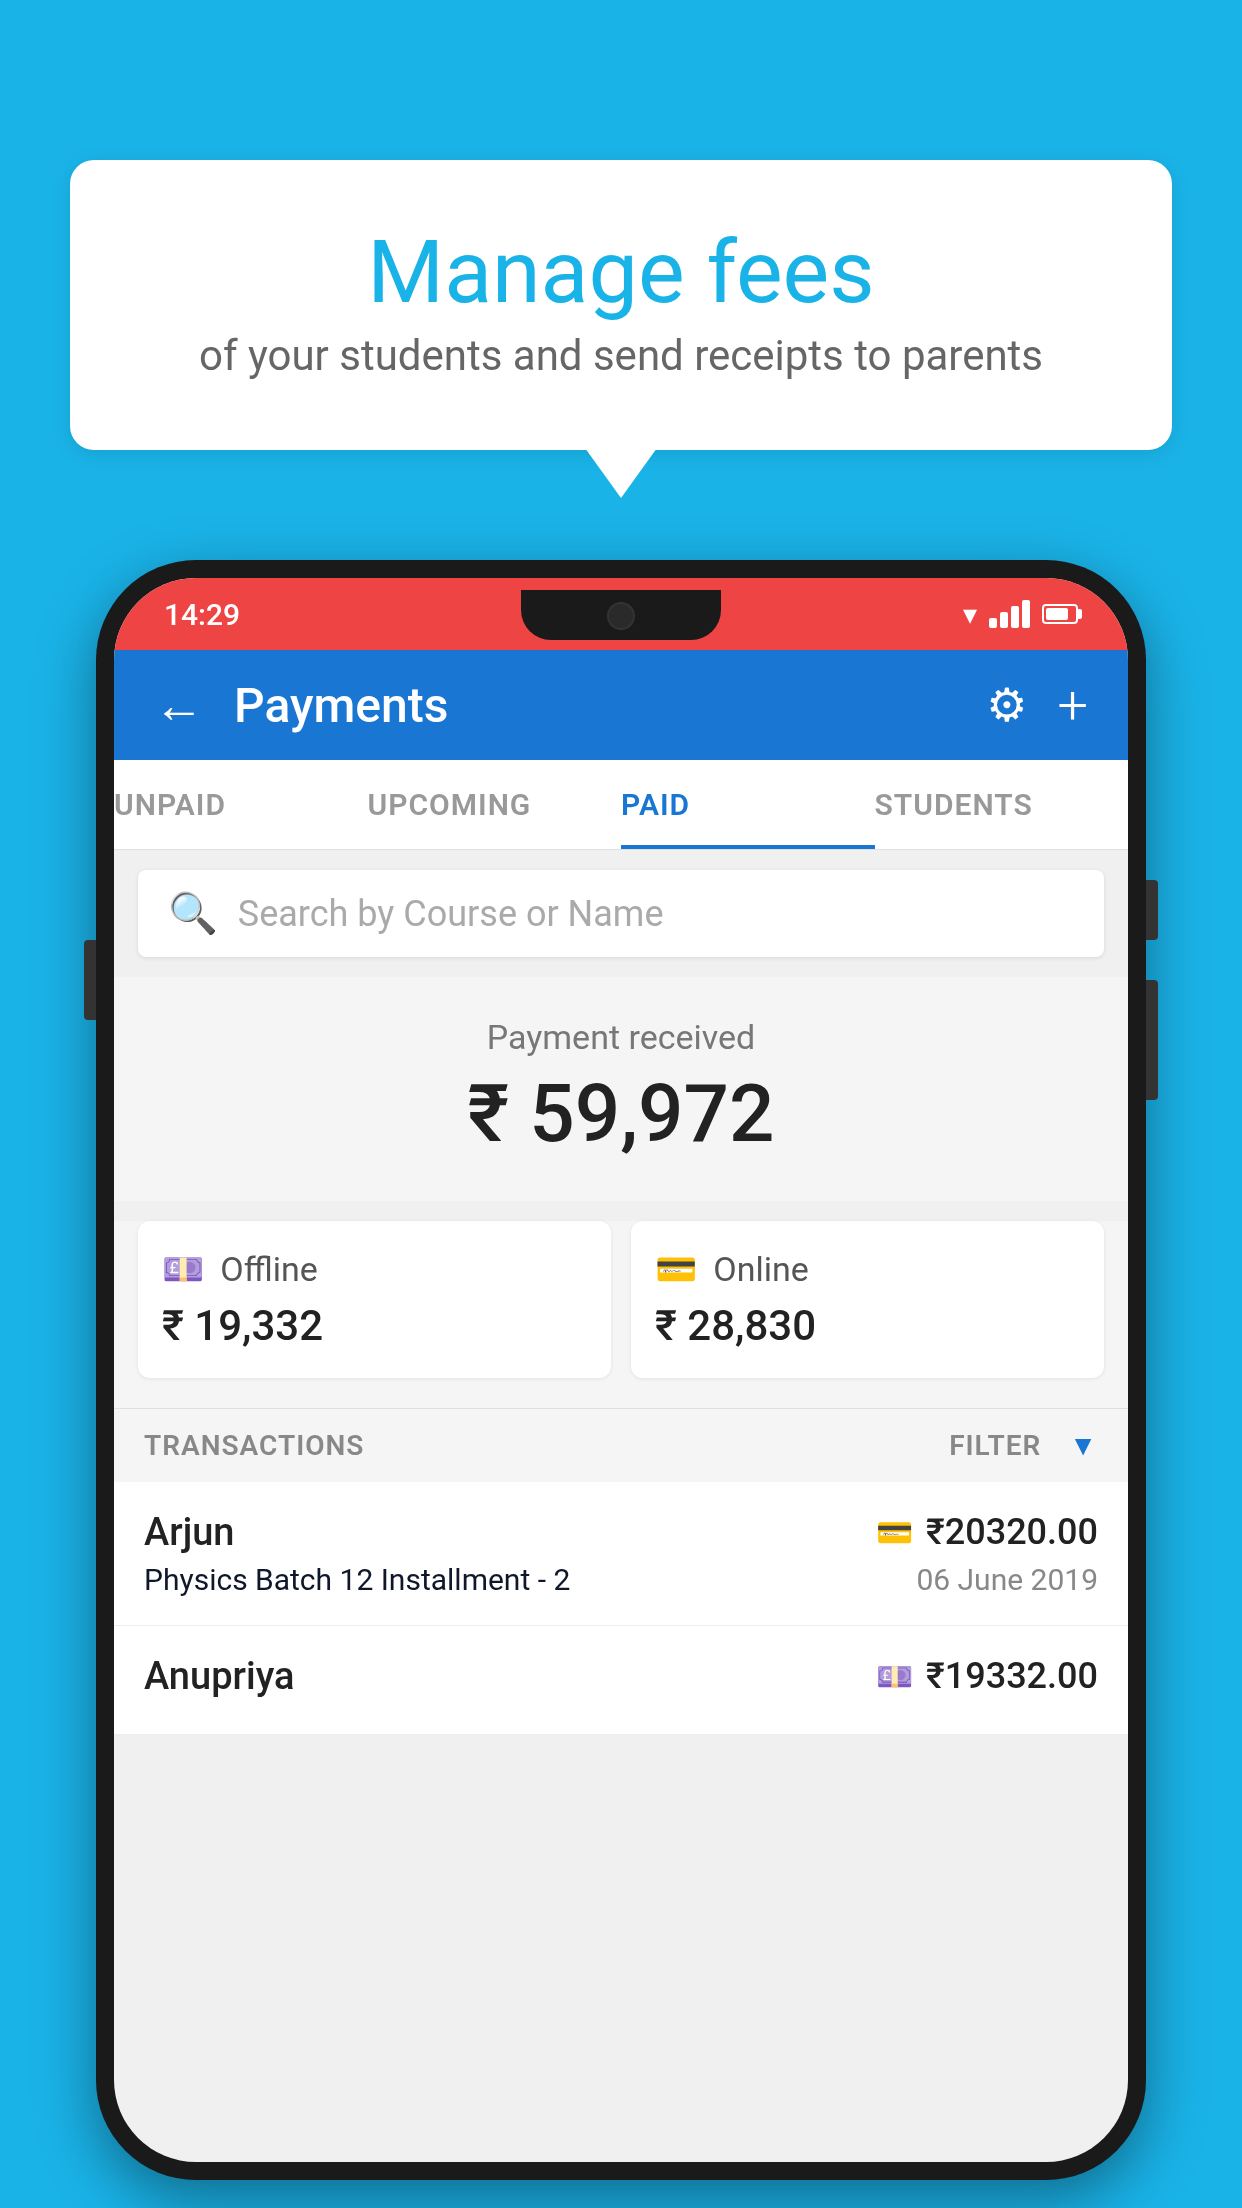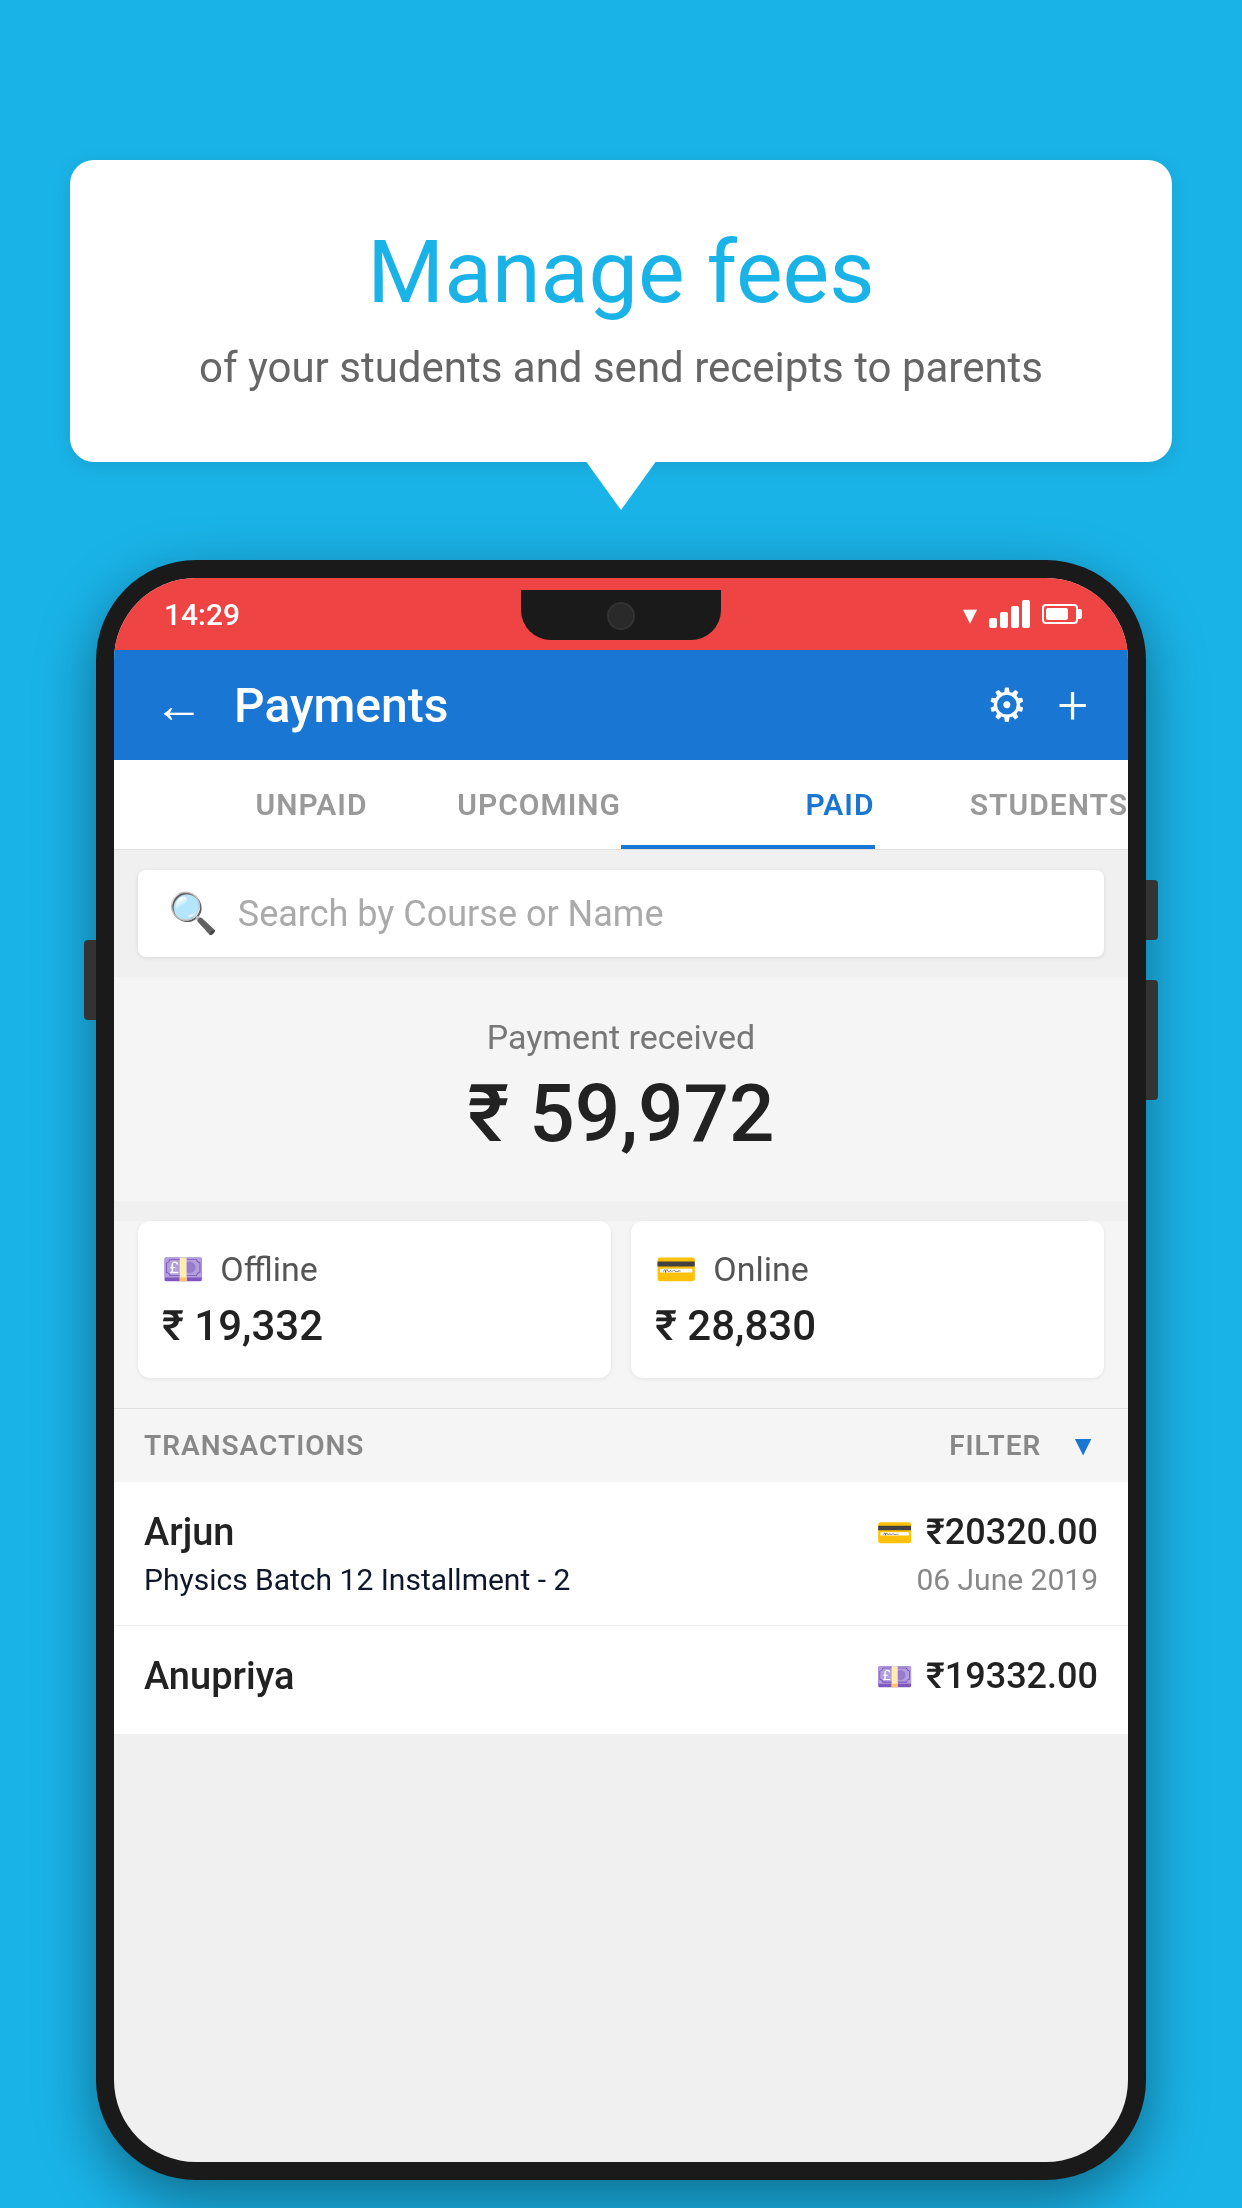--- a/index.html
+++ b/index.html
@@ -36,21 +36,21 @@
       height: 0;
       border-left: 36px solid transparent;
       border-right: 36px solid transparent;
       border-top: 50px solid white;
     }
 
     .speech-bubble-title {
       font-size: 88px;
       font-weight: 400;
       color: #1ab3e8;
-      margin-bottom: 20px;
+      margin-bottom: 8px;
     }
 
     .speech-bubble-subtitle {
       font-size: 42px;
       color: #666;
       font-weight: 400;
     }
 
     
     .phone-container {
@@ -220,21 +220,21 @@
       background: white;
       display: flex;
       height: 90px;
       border-bottom: 1px solid #e0e0e0;
     }
 
     .tab-item {
       flex: 1;
       display: flex;
       align-items: center;
-      justify-content: flex-end;
+      justify-content: flex-start;
       font-size: 30px;
       font-weight: 600;
       color: #999;
       letter-spacing: 1px;
       position: relative;
       cursor: pointer;
     }
 
     .tab-item.active {
       color: #1976d2;

